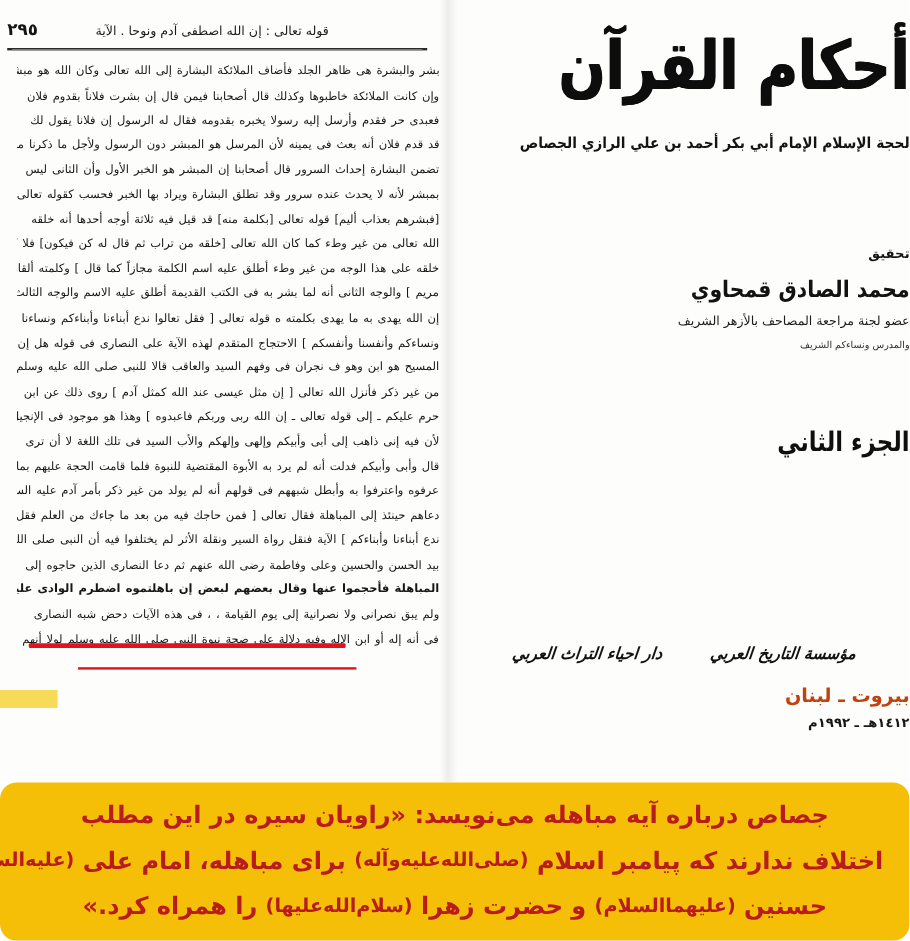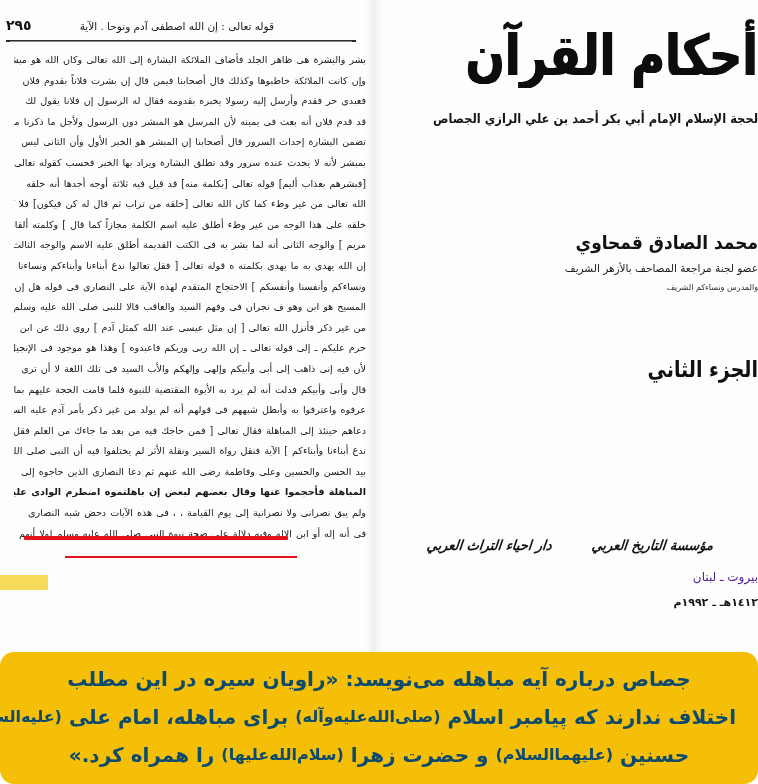--- a/index.html
+++ b/index.html
@@ -196,23 +196,23 @@
     gap: 40px;
     font-size: 13px;
     font-weight: bold;
     color: #121212;
     font-style: italic;
     transform: skewX(-6deg) scaleY(1.05);
   }
   .pub-city {
     position: absolute;
     top: 570px; left: 0; right: 0;
-    font-size: 12px;
-    font-weight: normal;
-    color: #4c1d95;
+    font-size: 16px;
+    font-weight: bold;
+    color: #c2410c;
   }
   .pub-year {
     position: absolute;
     top: 596px; left: 0; right: 0;
     font-size: 11px;
     font-weight: bold;
     color: #161616;
     letter-spacing: .5px;
   }
 
@@ -227,21 +227,21 @@
     padding: 8px 22px 10px 22px;
     display: flex;
     flex-direction: column;
     justify-content: center;
     gap: 2px;
   }
   .cap-line {
     font-family: "DejaVu Sans", sans-serif;
     font-size: 20px;
     font-weight: bold;
-    color: #0c4a6e;
+    color: #b91c1c;
     line-height: 36px;
     white-space: nowrap;
     text-align: center;
   }
   .cap-line.l1 { text-align: center; }
   .cap-line.l2 { text-align: center; }
   .cap-line.l3 { text-align: center; }
   .cap-small {
     font-size: 16px;
     font-weight: bold;
@@ -294,20 +294,21 @@
       <div class="red-underline-thin"></div>
       <div class="marker-highlight"></div>
     </div>
 
     <div class="gutter"></div>
 
     <div class="page-right">
       <div class="title-main">أحكام القرآن</div>
       <div class="title-sub">لحجة الإسلام الإمام أبي بكر أحمد بن علي الرازي الجصاص</div>
 
+      <div class="tahqiq-label">تحقيق</div>
       <div class="editor-name">محمد الصادق قمحاوي</div>
       <div class="editor-role1">عضو لجنة مراجعة المصاحف بالأزهر الشريف</div>
       <div class="editor-role2">والمدرس ونساءكم الشريف</div>
 
       <div class="volume">الجزء الثاني</div>
 
       <div class="pub-row">
         <span>دار احياء التراث العربي</span>
         <span>مؤسسة التاريخ العربي</span>
       </div>

